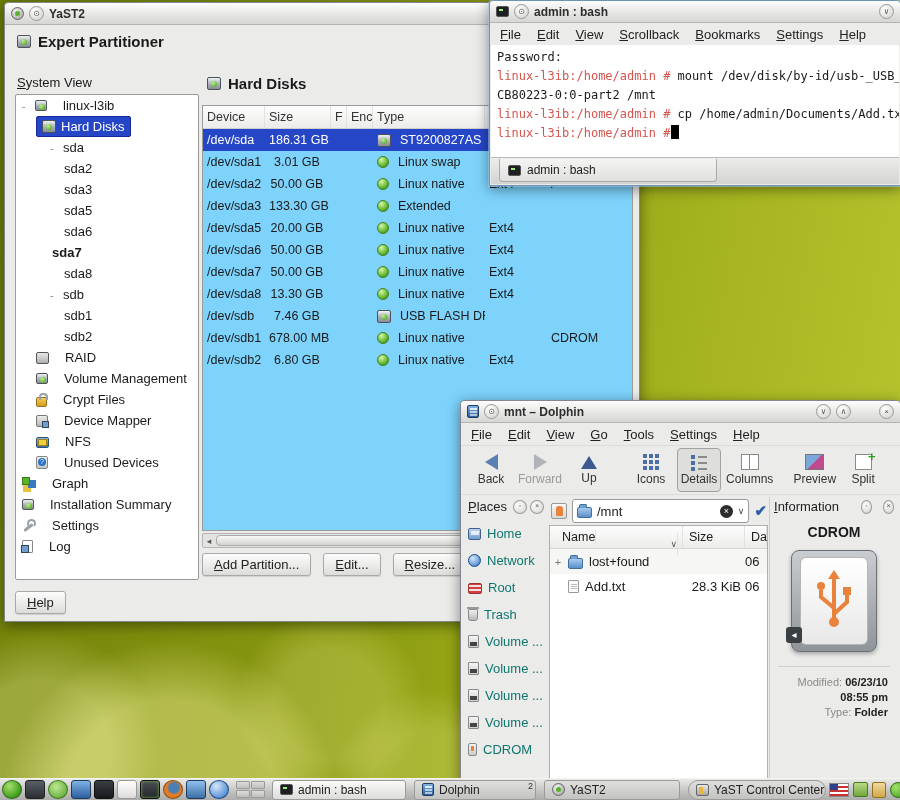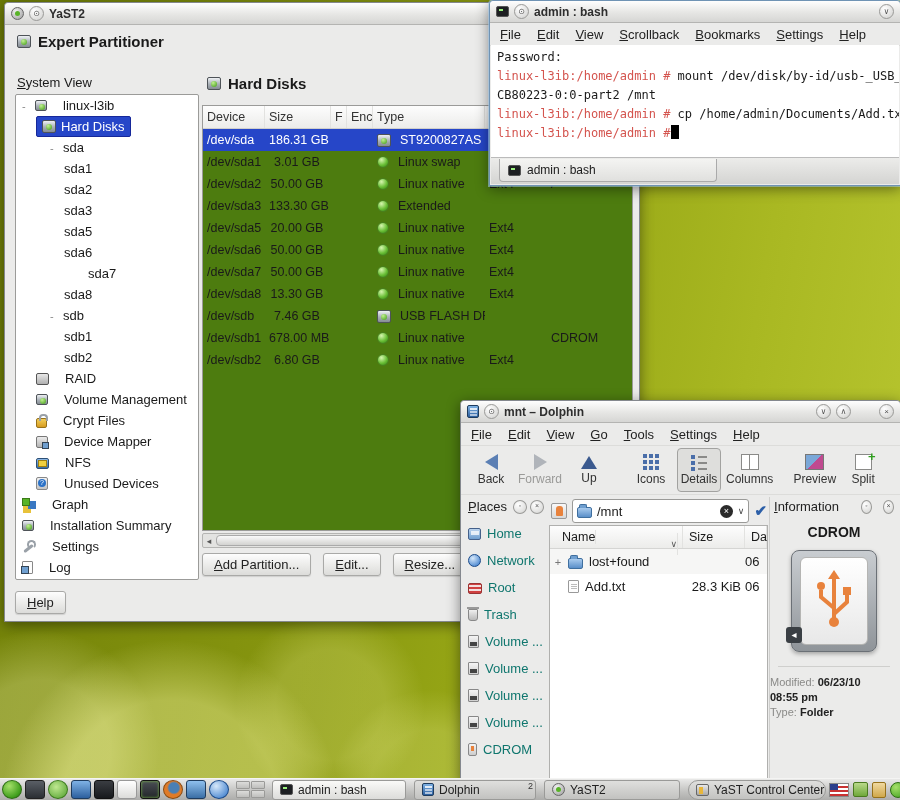--- a/index.html
+++ b/index.html
@@ -74,21 +74,21 @@
   #yast{left:4px;top:2px;width:634px;height:618px;z-index:1;}
   #yast .heading{position:absolute;left:12px;top:30px;display:flex;align-items:center;gap:7px;font-size:15px;font-weight:bold;}
   #yast #hd-heading{position:absolute;left:202px;top:72px;display:flex;align-items:center;gap:7px;font-size:15px;font-weight:bold;}
   #sysview-label{position:absolute;left:12px;top:72px;font-size:13px;}
   #sysview-label::first-letter{text-decoration:underline;}
   #yast-tree{position:absolute;left:10px;top:91px;width:182px;height:484px;background:#fff;border:1px solid #9b9b99;border-radius:2px;overflow:hidden;}
   .tree-row{display:flex;align-items:center;gap:5px;height:21px;font-size:13px;white-space:nowrap;}
   .tree-row .tw{color:#888;font-size:11px;width:8px;}
   .tree-row.sel .lbl-wrap{background:#2646c8;color:#fff;border-radius:2px;padding:0 5px;display:flex;align-items:center;gap:5px;height:19px;border:1px solid #16289a;}
   .lbl-wrap{display:flex;align-items:center;gap:16px;}
-  #yast-table{position:absolute;left:197px;top:102px;width:429px;height:424px;background:#4d7c0f;border:1px solid #9b9b99;overflow:hidden;}
+  #yast-table{position:absolute;left:197px;top:102px;width:429px;height:424px;background:#7dd3fc;border:1px solid #9b9b99;overflow:hidden;}
   .trow,.thead{display:grid;grid-template-columns:62px 66px 16px 26px 112px 46px 16px 1fr;align-items:center;height:22px;font-size:12.5px;}
   .thead{background:linear-gradient(#fdfdfd,#ececea);border-bottom:1px solid #cfcfcd;color:#333;height:22px;}
   .thead span{padding-left:4px;border-right:1px solid #e2e2e0;height:22px;line-height:22px;overflow:hidden;white-space:nowrap;}
   .trow span{padding-left:4px;overflow:hidden;white-space:nowrap;}
   .trow .num{text-align:center;padding-right:6px;}
   .trow .typec{display:flex;align-items:center;gap:5px;}
   .trow.sel{background:#2646c8;color:#fff;}
   #yast-hscroll{position:absolute;left:197px;top:530px;width:429px;height:13px;background:#e3e3e1;border:1px solid #b5b5b3;border-radius:2px;display:flex;align-items:center;}
   #yast-hscroll .harrow{width:12px;text-align:center;font-size:9px;color:#555;}
   #yast-hscroll .hthumb{flex:1;height:9px;margin:0 1px;background:linear-gradient(#fafafa,#d2d2d0);border:1px solid #aaa;border-radius:4px;}
@@ -142,21 +142,21 @@
   .frow .fsize{text-align:right;padding-right:4px;white-space:nowrap;}
   .fexp{color:#777;font-size:11px;width:8px;text-align:center;}
   .sort-arrow{float:right;font-size:9px;color:#555;margin:7px 4px 0 0;}
   #infopanel{position:absolute;right:2px;top:96px;width:128px;bottom:0;border-left:1px solid #cfcfcd;background:#ebebea;}
   #infopanel .panel-head{gap:11px;padding:2px 4px 4px 4px;}
   #info-title{text-align:center;font-weight:bold;font-size:14px;margin:6px 0 10px 0;}
   #usb-device{width:84px;height:100px;margin:0 auto;border-radius:8px;background:linear-gradient(#c9cdd1,#8f9499);border:1px solid #6b7076;position:relative;box-shadow:0 2px 4px rgba(0,0,0,.3);}
   #usb-face{position:absolute;left:8px;top:6px;width:66px;height:86px;background:linear-gradient(#ffffff,#e8e8e8);border-radius:6px;border:1px solid #b5b5b3;display:flex;align-items:center;justify-content:center;}
   #usb-badge{position:absolute;left:-6px;bottom:8px;width:16px;height:16px;background:#3a3f44;border-radius:3px;color:#fff;font-size:10px;line-height:16px;text-align:center;}
   #info-divider{border-top:1px solid #cfcfcd;margin:14px 8px 8px 8px;}
-  .info-line{font-size:11px;padding-right:10px;line-height:15px;}
+  .info-line{font-size:11px;text-align:right;padding-right:10px;line-height:15px;}
   .info-line .ilab{color:#8a8a88;}
   .info-line .ival{color:#222;font-weight:bold;}
   
   #taskbar{position:absolute;left:0;bottom:0;width:900px;height:22px;z-index:5;
     background:linear-gradient(#e9e9e8,#c2c2c0 60%,#adadab);border-top:1px solid #f4f4f3;display:flex;align-items:center;gap:3px;padding:0 2px;box-sizing:border-box;}
   .launch{width:18px;height:17px;border-radius:3px;flex:0 0 auto;}
   .l-start{border-radius:50%;background:radial-gradient(circle at 35% 30%,#a5e06a,#3f9e1c 70%,#2c6e12);border:1px solid #2c6e12;}
   .l-comp{background:linear-gradient(#5a5f66,#2b2f34);border:1px solid #222;}
   .l-gecko{border-radius:50%;background:radial-gradient(circle at 40% 35%,#bfe890,#4f9e2c);border:1px solid #3a7a1a;}
   .l-mon{background:linear-gradient(#7fb2e5,#2c5f9e);border:1px solid #1f3c5e;}
@@ -212,44 +212,39 @@
           </span>
         </div>
         <div class="tree-row" style="padding-left: 34px;">
           <span class="tw">-</span>
           <span class="lbl-wrap">
             <span>sda</span>
           </span>
         </div>
         <div class="tree-row" style="padding-left: 48px;">
           <span class="lbl-wrap">
-            <span>sda1</span>
+            <span>sda2</span>
           </span>
         </div>
         <div class="tree-row" style="padding-left: 48px;">
           <span class="lbl-wrap">
-            <span>sda2</span>
+            <span>sda3</span>
           </span>
         </div>
         <div class="tree-row" style="padding-left: 48px;">
           <span class="lbl-wrap">
-            <span>sda3</span>
+            <span>sda5</span>
           </span>
         </div>
         <div class="tree-row" style="padding-left: 48px;">
           <span class="lbl-wrap">
-            <span>sda5</span>
-          </span>
-        </div>
-        <div class="tree-row" style="padding-left: 48px;">
-          <span class="lbl-wrap">
             <span>sda6</span>
           </span>
         </div>
-        <div class="tree-row" style="padding-left: 72px;">
+        <div class="tree-row" style="padding-left: 36px; font-weight: bold;">
           <span class="lbl-wrap">
             <span>sda7</span>
           </span>
         </div>
         <div class="tree-row" style="padding-left: 48px;">
           <span class="lbl-wrap">
             <span>sda8</span>
           </span>
         </div>
         <div class="tree-row" style="padding-left: 34px;">

